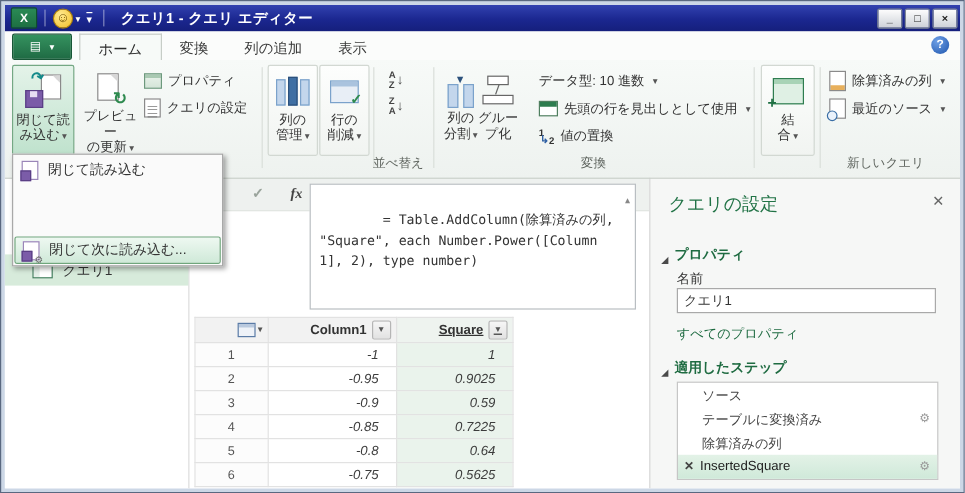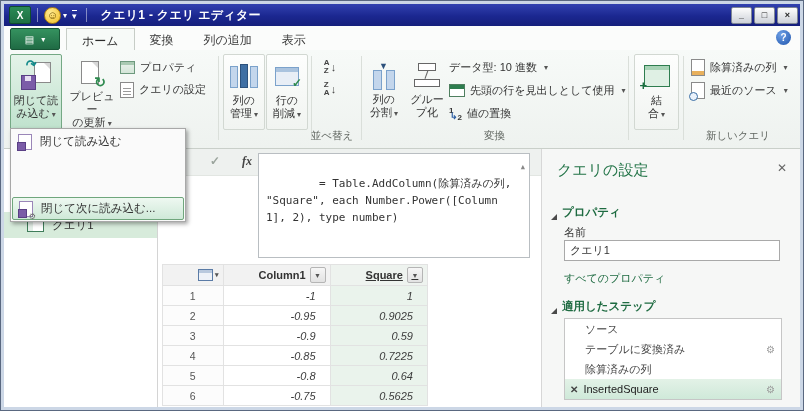--- a/index.html
+++ b/index.html
@@ -275,21 +275,21 @@
         <span class="ic-split">
             <span class="cdown">▼</span>
             <i class="l"></i>
             <i class="r"></i>
           </span>
       </span>
       <span>列の</span>
       <span><span>分割</span><span class="caret">▾</span></span>
     </div>
 
-    <div class="bigbtn" style="left:402px;width:42px;">
+    <div class="bigbtn" style="left:390px;width:42px;">
       <span class="islot">
         <span class="ic-groupby">
             <span class="t"></span>
             <span class="ln"></span>
             <span class="b"></span>
           </span>
       </span>
       <span>グルー</span>
       <span>プ化</span>
     </div>

